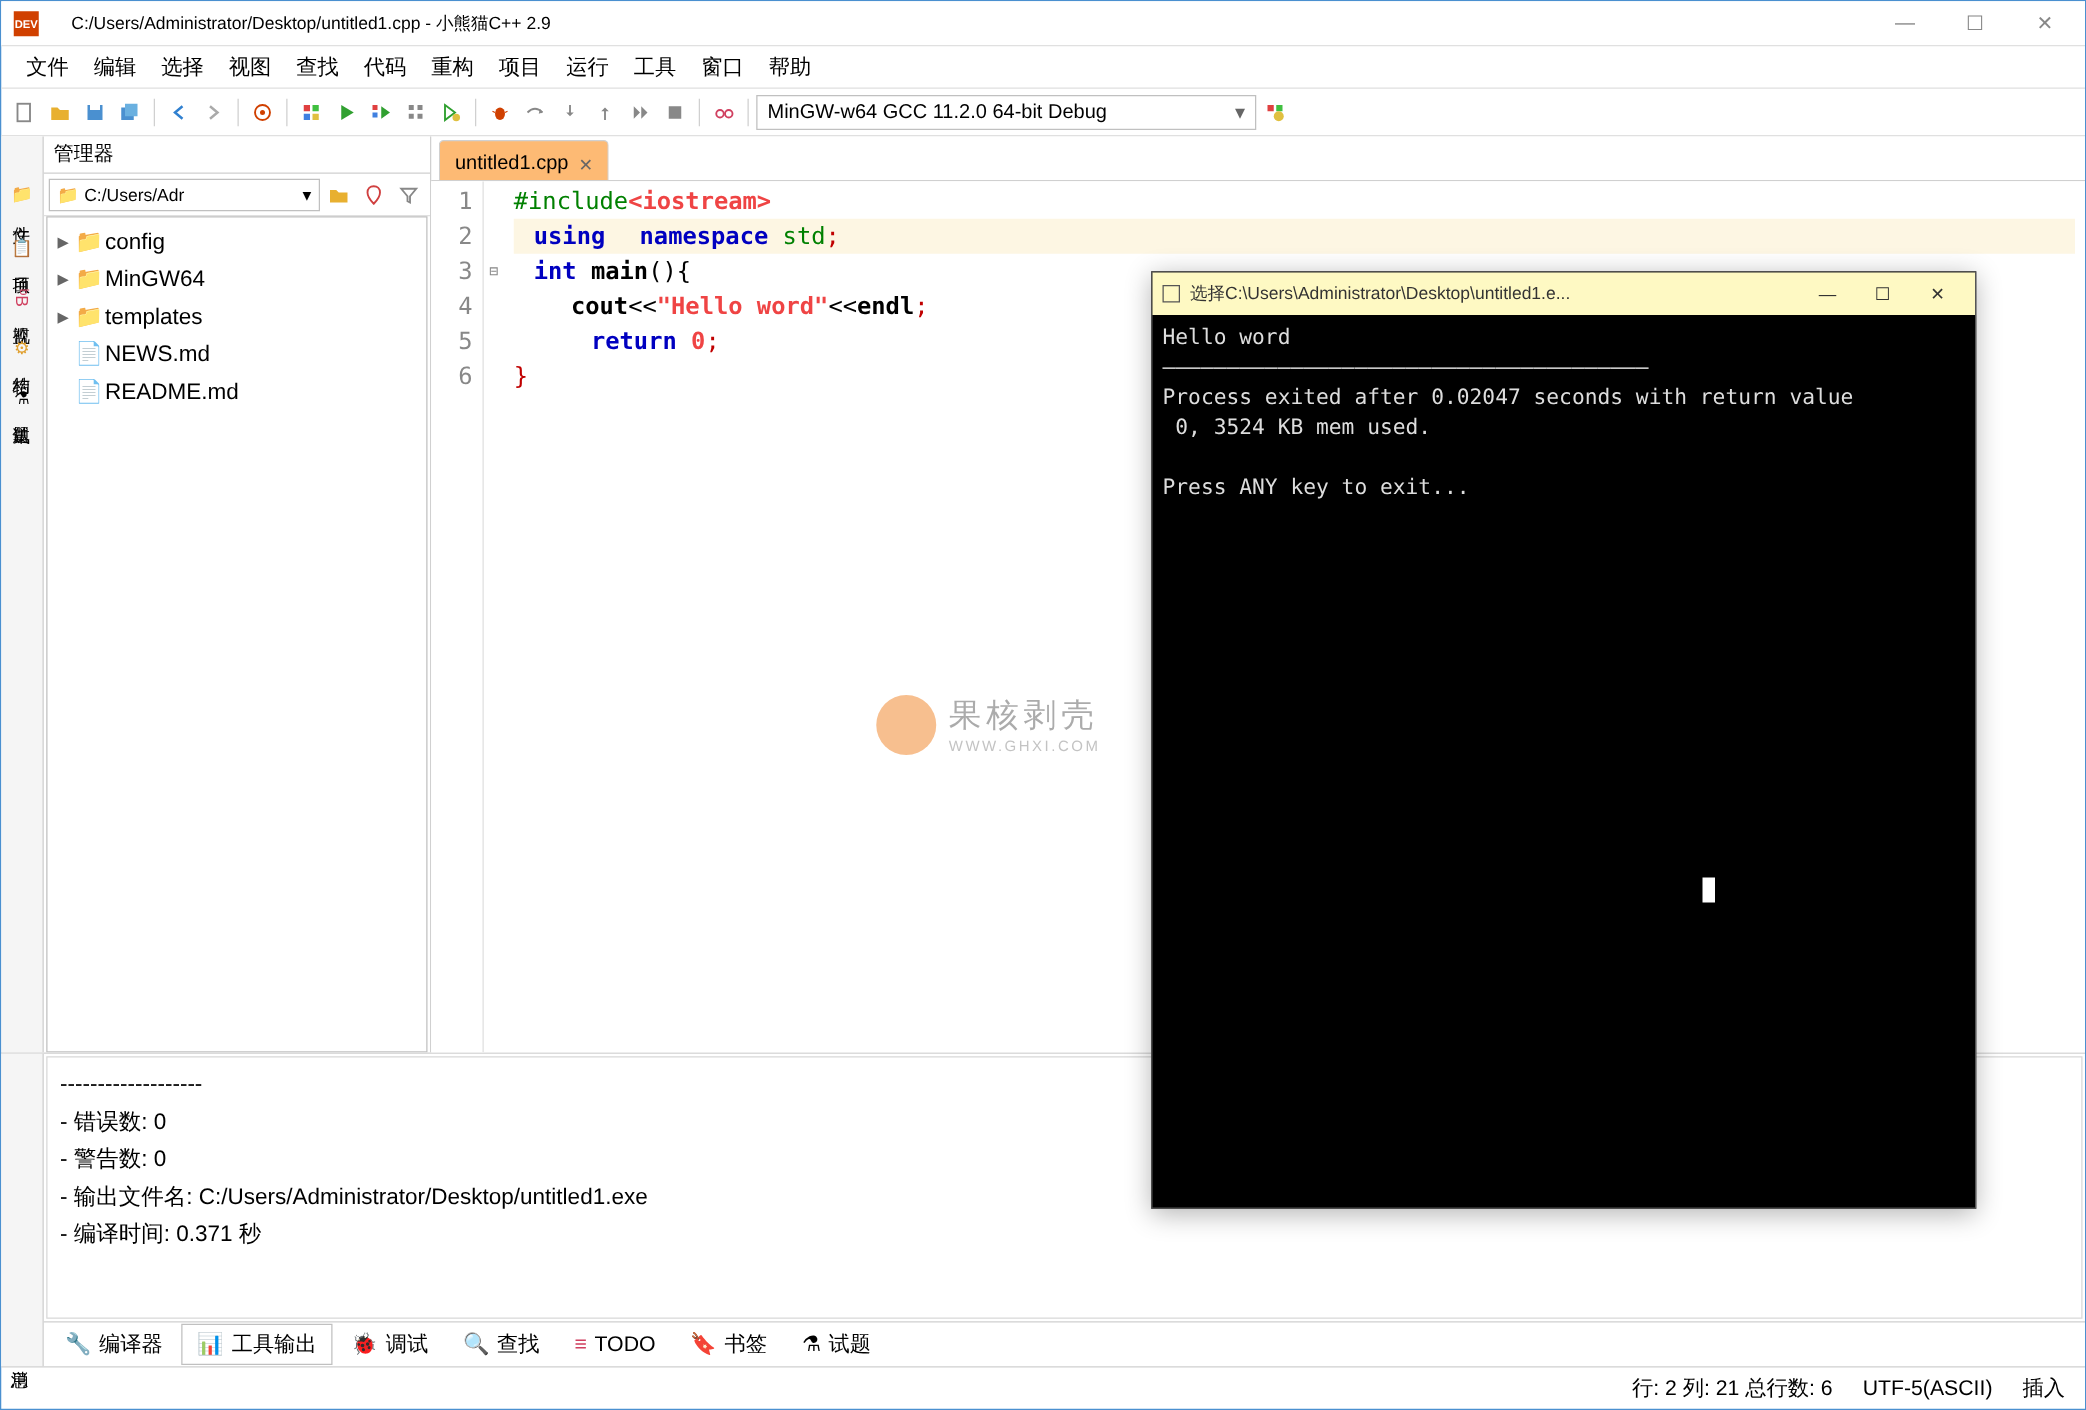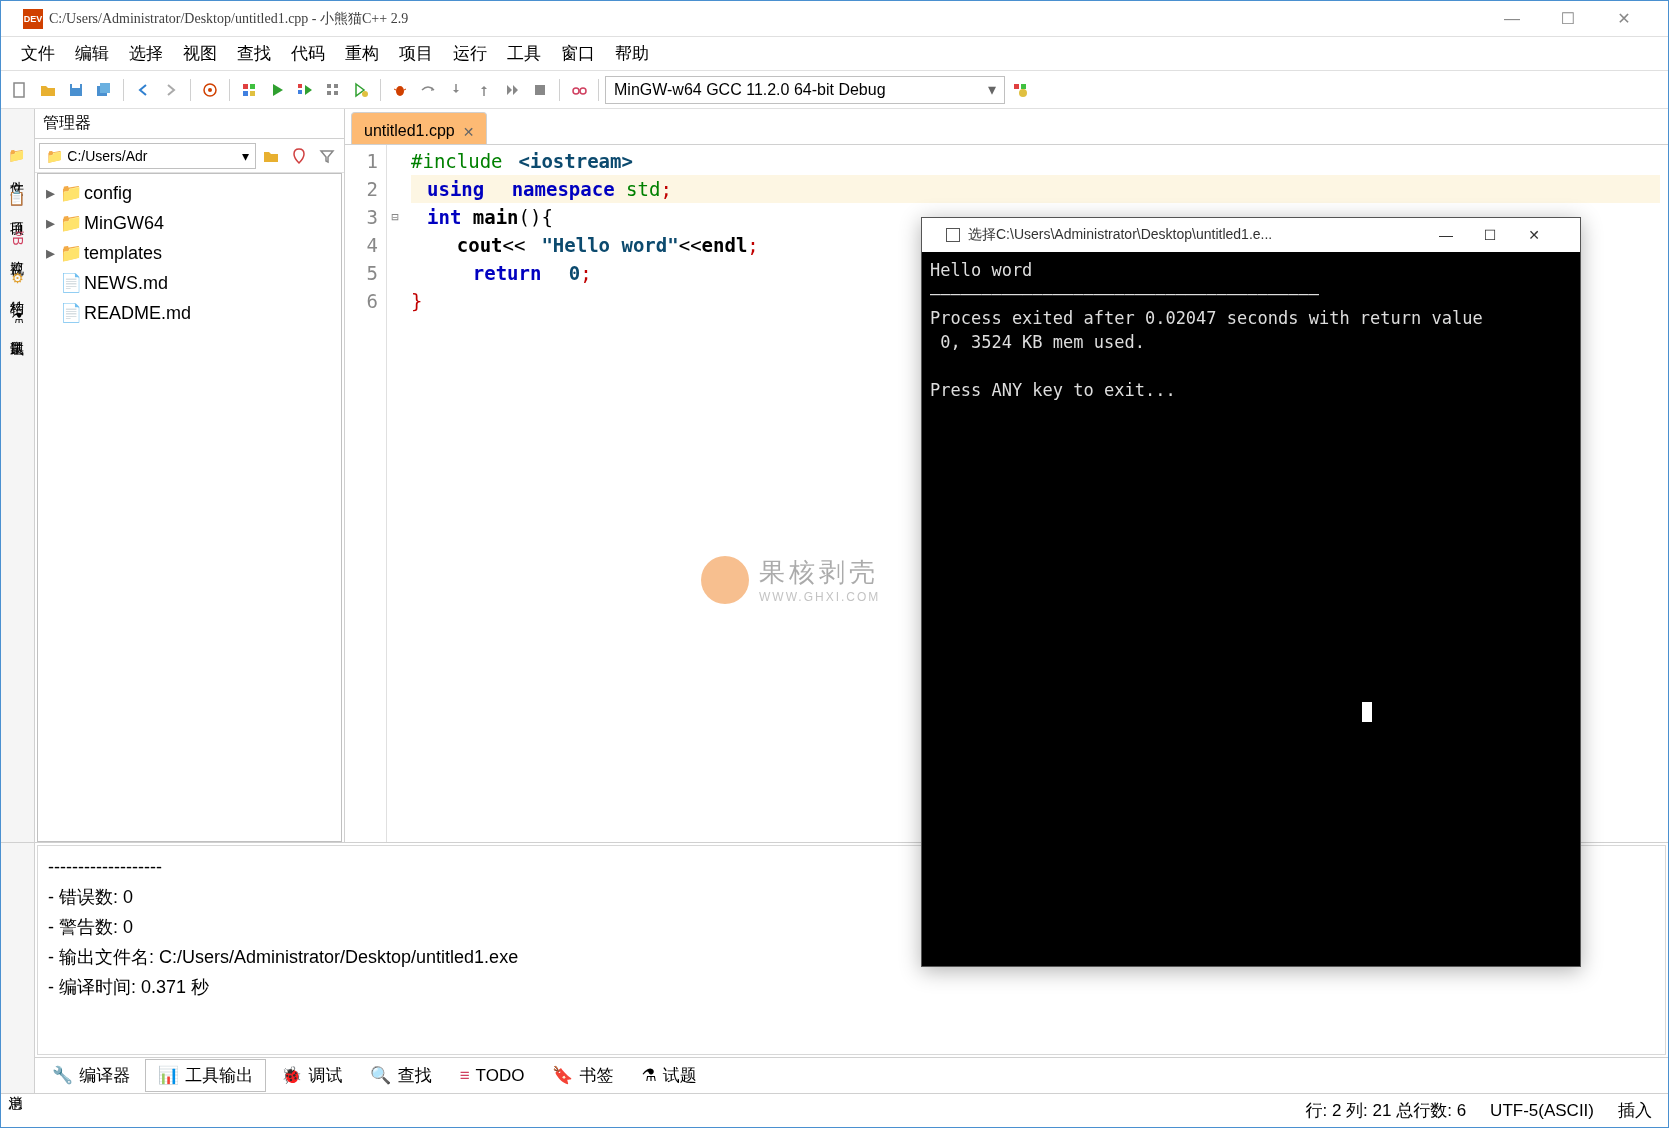--- a/index.html
+++ b/index.html
@@ -1,20 +1,20 @@
 <!DOCTYPE html>
 <html><head>
 <meta charset="utf-8">
 <style>
 * { box-sizing: border-box; margin: 0; padding: 0; }
 body { font-family: "Segoe UI", "Microsoft YaHei", sans-serif; font-size: 14px; background: #f0f0f0; overflow: hidden; }
 .window { width: 1669px; height: 1128px; background: #fff; border: 1px solid #4a90d0; display: flex; flex-direction: column; position: relative; }
-.titlebar { height: 36px; background: #fff; display: flex; align-items: center; padding: 0 16px; border-bottom: 1px solid #e0e0e0; }
+.titlebar { height: 36px; background: #fff; display: flex; align-items: center; padding: 0 4px; border-bottom: 1px solid #e0e0e0; gap: 20px; }
 .titlebar .icon { width: 20px; height: 20px; background: #d04000; margin: 0 6px; display: flex; align-items: center; justify-content: center; color: #fff; font-size: 9px; font-weight: bold; }
-.titlebar .title { flex: 1; color: #404040; font-size: 14px; font-family: Liberation Serif, serif; }
+.titlebar .title { flex: 1; color: #000000; font-size: 14px; }
 .winbtns { display: flex; }
 .winbtn { width: 56px; height: 36px; display: flex; align-items: center; justify-content: center; color: #888; font-size: 16px; cursor: pointer; }
 .menubar { height: 34px; display: flex; align-items: center; padding: 0 10px; border-bottom: 1px solid #e0e0e0; font-size: 17px; }
 .menubar > div { padding: 4px 10px; cursor: pointer; }
 .toolbar { height: 38px; display: flex; align-items: center; padding: 2px 6px; border-bottom: 1px solid #e0e0e0; gap: 2px; }
 .tbtn { width: 26px; height: 26px; display: flex; align-items: center; justify-content: center; cursor: pointer; border-radius: 2px; }
 .tsep { width: 1px; height: 22px; background: #d0d0d0; margin: 0 4px; }
 .compiler-select { height: 28px; border: 1px solid #c0c0c0; padding: 0 8px; font-size: 16px; background: #fff; display: flex; align-items: center; gap: 8px; min-width: 400px; }
 .compiler-select .arrow { margin-left: auto; color: #666; }
 .body { flex: 1; display: flex; overflow: hidden; }
@@ -36,34 +36,34 @@
 .editor { flex: 1; display: flex; font-family: Consolas, monospace; font-size: 19px; background: #fff; overflow: auto; position: relative; }
 .gutter { width: 42px; background: #fff; text-align: right; padding: 2px 8px 2px 0; color: #888; border-right: 1px solid #e0e0e0; }
 .gutter div { height: 28px; line-height: 28px; }
 .fold { width: 16px; padding: 2px 0; }
 .fold div { height: 28px; display: flex; align-items: center; justify-content: center; color: #888; font-size: 12px; }
 .code { flex: 1; padding: 2px 8px; }
 .code div { height: 28px; line-height: 28px; white-space: pre; }
 .code .hl { background: #fdf6e3; }
 .kw { color: #0000c0; font-weight: bold; padding-left: 16px; }
 .pp { color: #008000; font-weight: normal; }
-.str { color: #0c4a6e; font-weight: bold; margin-left: 16px; }
+.str { color: #ef4444; font-weight: bold; }
 .punc { color: #c00000; }
 .ident { color: #000; font-weight: bold; }
 .bottom-panel { border-top: 1px solid #d0d0d0; display: flex; }
 .bottom-left { width: 34px; background: #f5f5f5; border-right: 1px solid #d0d0d0; display: flex; align-items: flex-end; }
 .bottom-left .vtab { writing-mode: vertical-rl; padding: 8px 6px; font-size: 14px; }
 .bottom-body { flex: 1; display: flex; flex-direction: column; }
 .output { padding: 6px 10px; font-size: 18px; line-height: 30px; height: 210px; overflow: auto; border: 1px solid #d8d8d8; margin: 2px; }
 .bottom-tabs { height: 36px; display: flex; align-items: center; border-top: 1px solid #d0d0d0; padding: 0 4px; gap: 2px; }
 .btab { padding: 4px 12px; display: flex; align-items: center; gap: 6px; cursor: pointer; font-size: 17px; border: 1px solid transparent; }
 .btab.active { background: #fff; border: 1px solid #c0c0c0; }
 .statusbar { height: 34px; border-top: 1px solid #d0d0d0; display: flex; align-items: center; justify-content: flex-end; padding: 0 16px; gap: 24px; font-size: 17px; }
 .console { position: absolute; left: 920px; top: 216px; width: 660px; height: 750px; background: #000; border: 1px solid #555; box-shadow: 0 4px 20px rgba(0,0,0,0.3); display: flex; flex-direction: column; }
-.console-title { height: 34px; background: #ffffff; display: flex; align-items: center; padding: 0 24px; color: #333; font-size: 14px; justify-content: center; }
+.console-title { height: 34px; background: #fef9c3; display: flex; align-items: center; padding: 0 8px; color: #333; font-size: 14px; justify-content: center; }
 .console-title .cicon { width: 14px; height: 14px; border: 1px solid #555; margin-right: 8px; }
 .console-title .spacer { flex: 1; }
 .console-title .cbtn { width: 44px; text-align: center; cursor: pointer; color: #333; font-size: 14px; }
 .console-body { flex: 1; padding: 6px 8px; font-family: "NSimSun", Consolas, monospace; font-size: 17px; color: #ddd; line-height: 24px; white-space: pre; position: relative; }
 .cursor { position: absolute; width: 10px; height: 20px; background: #fff; left: 440px; top: 450px; }
 .watermark { position: absolute; left: 700px; top: 554px; display: flex; align-items: center; gap: 10px; opacity: 0.7; pointer-events: none; }
 .watermark .logo { width: 48px; height: 48px; background: #f4a460; border-radius: 50%; }
 .watermark .txt { font-size: 26px; color: #888; letter-spacing: 4px; }
 .watermark .sub { font-size: 12px; color: #aaa; letter-spacing: 2px; }
 svg { display: block; }

